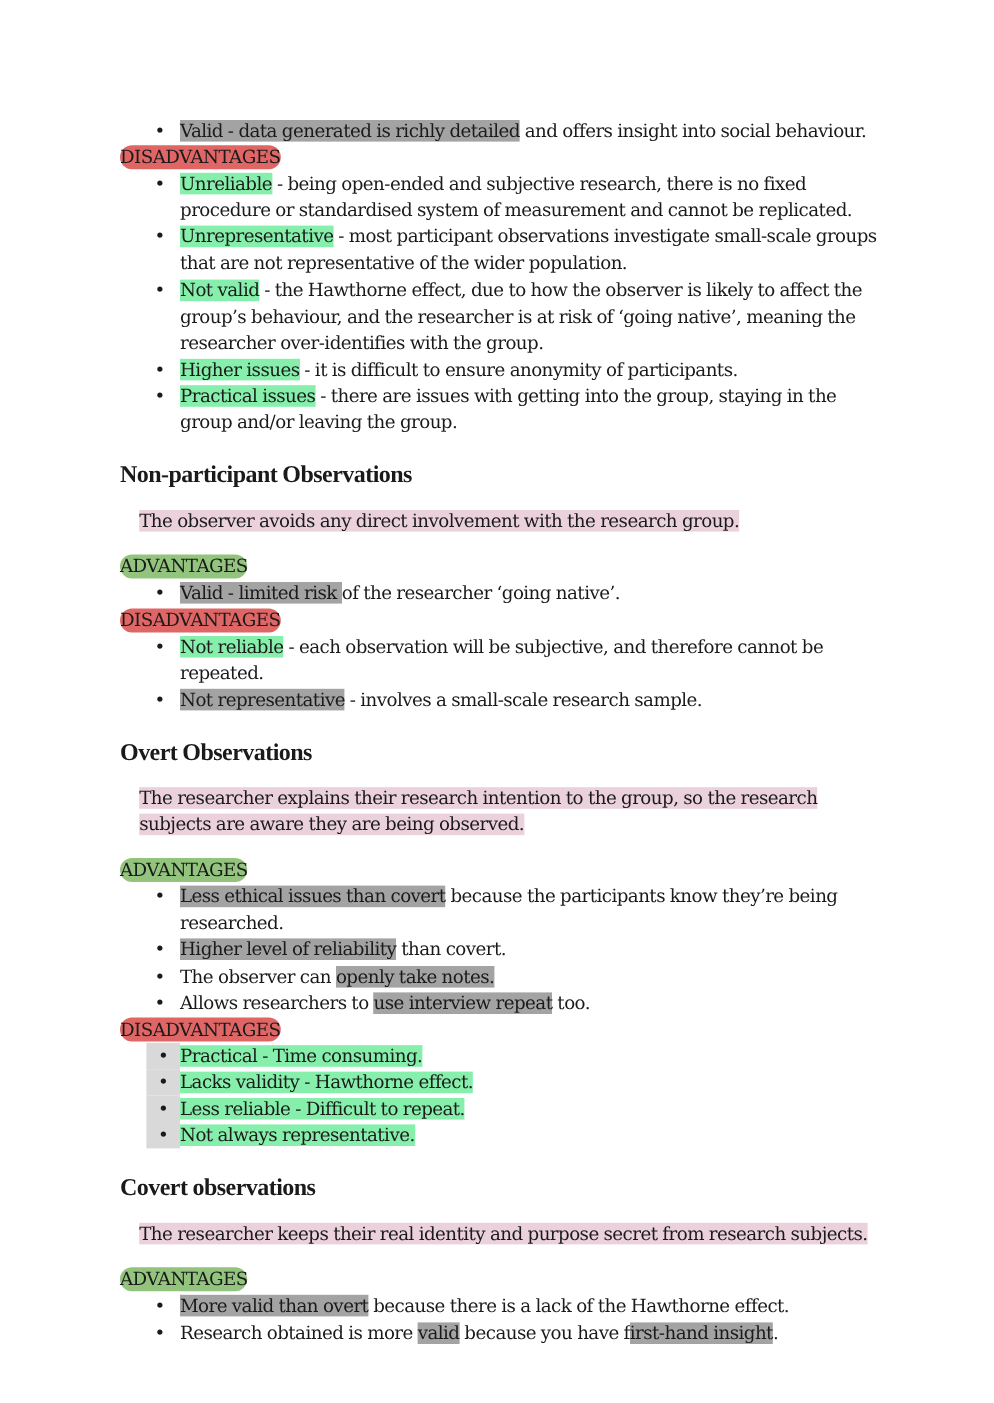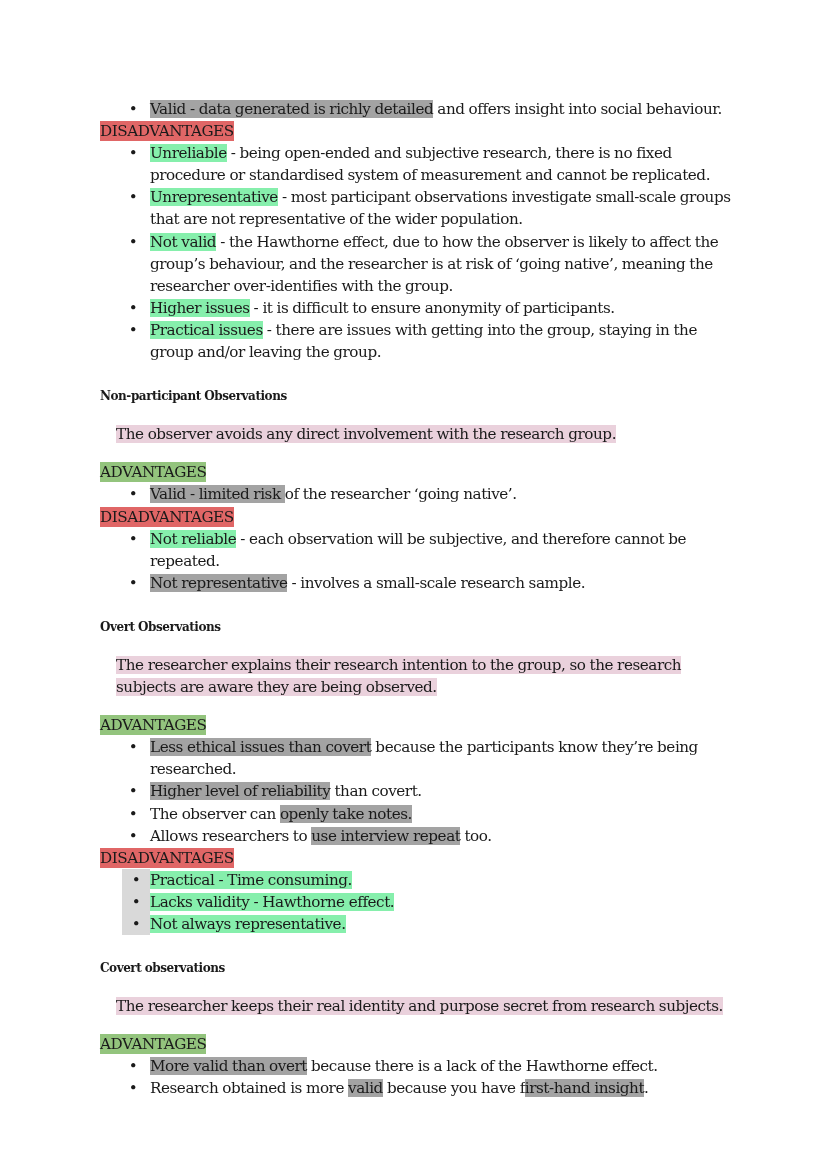--- a/index.html
+++ b/index.html
@@ -20,29 +20,31 @@
       left: 100px;
       top: 98px;
       width: 640px;
       font-size: 15.2px;
       line-height: 22.1px;
       letter-spacing: -0.45px;
       word-spacing: -0.3px;
     }
     .heading {
       font-weight: bold;
-      font-size: 12px;
+      font-size: 20px;
       margin: 0;
+      font-family: Liberation Serif, serif;
     }
     .section { margin: 0; }
     .section + .section { margin-top: 22px; }
     .def { margin: 16px; }
     .tag {
       display: inline;
       padding: 1px 0;
+      border-radius: 10px;
     }
     .tag.adv { background: #93c47d; }
     .tag.dis { background: #e06666; }
     .hl-pink { background: #ead1dc; }
     .hl-blue { background: #a3a3a3; }
     .hl-grey { background: #86efac; }
     ul {
       margin: 0;
       padding: 0;
       list-style: none;
@@ -151,20 +153,21 @@
       <li>
         <span class="bullet grey-bg">•</span>
         <span class="hl-grey">Practical - Time consuming.</span>
       </li>
       <li>
         <span class="bullet grey-bg">•</span>
         <span class="hl-grey">Lacks validity - Hawthorne effect.</span>
       </li>
       <li>
         <span class="bullet grey-bg">•</span>
+        <span class="hl-grey">Less reliable - Difficult to repeat.</span>
       </li>
       <li>
         <span class="bullet grey-bg">•</span>
         <span class="hl-grey">Not always representative.</span>
       </li>
     </ul>
   </div>
 
   <div class="section">
     <div class="heading">Covert observations</div>

